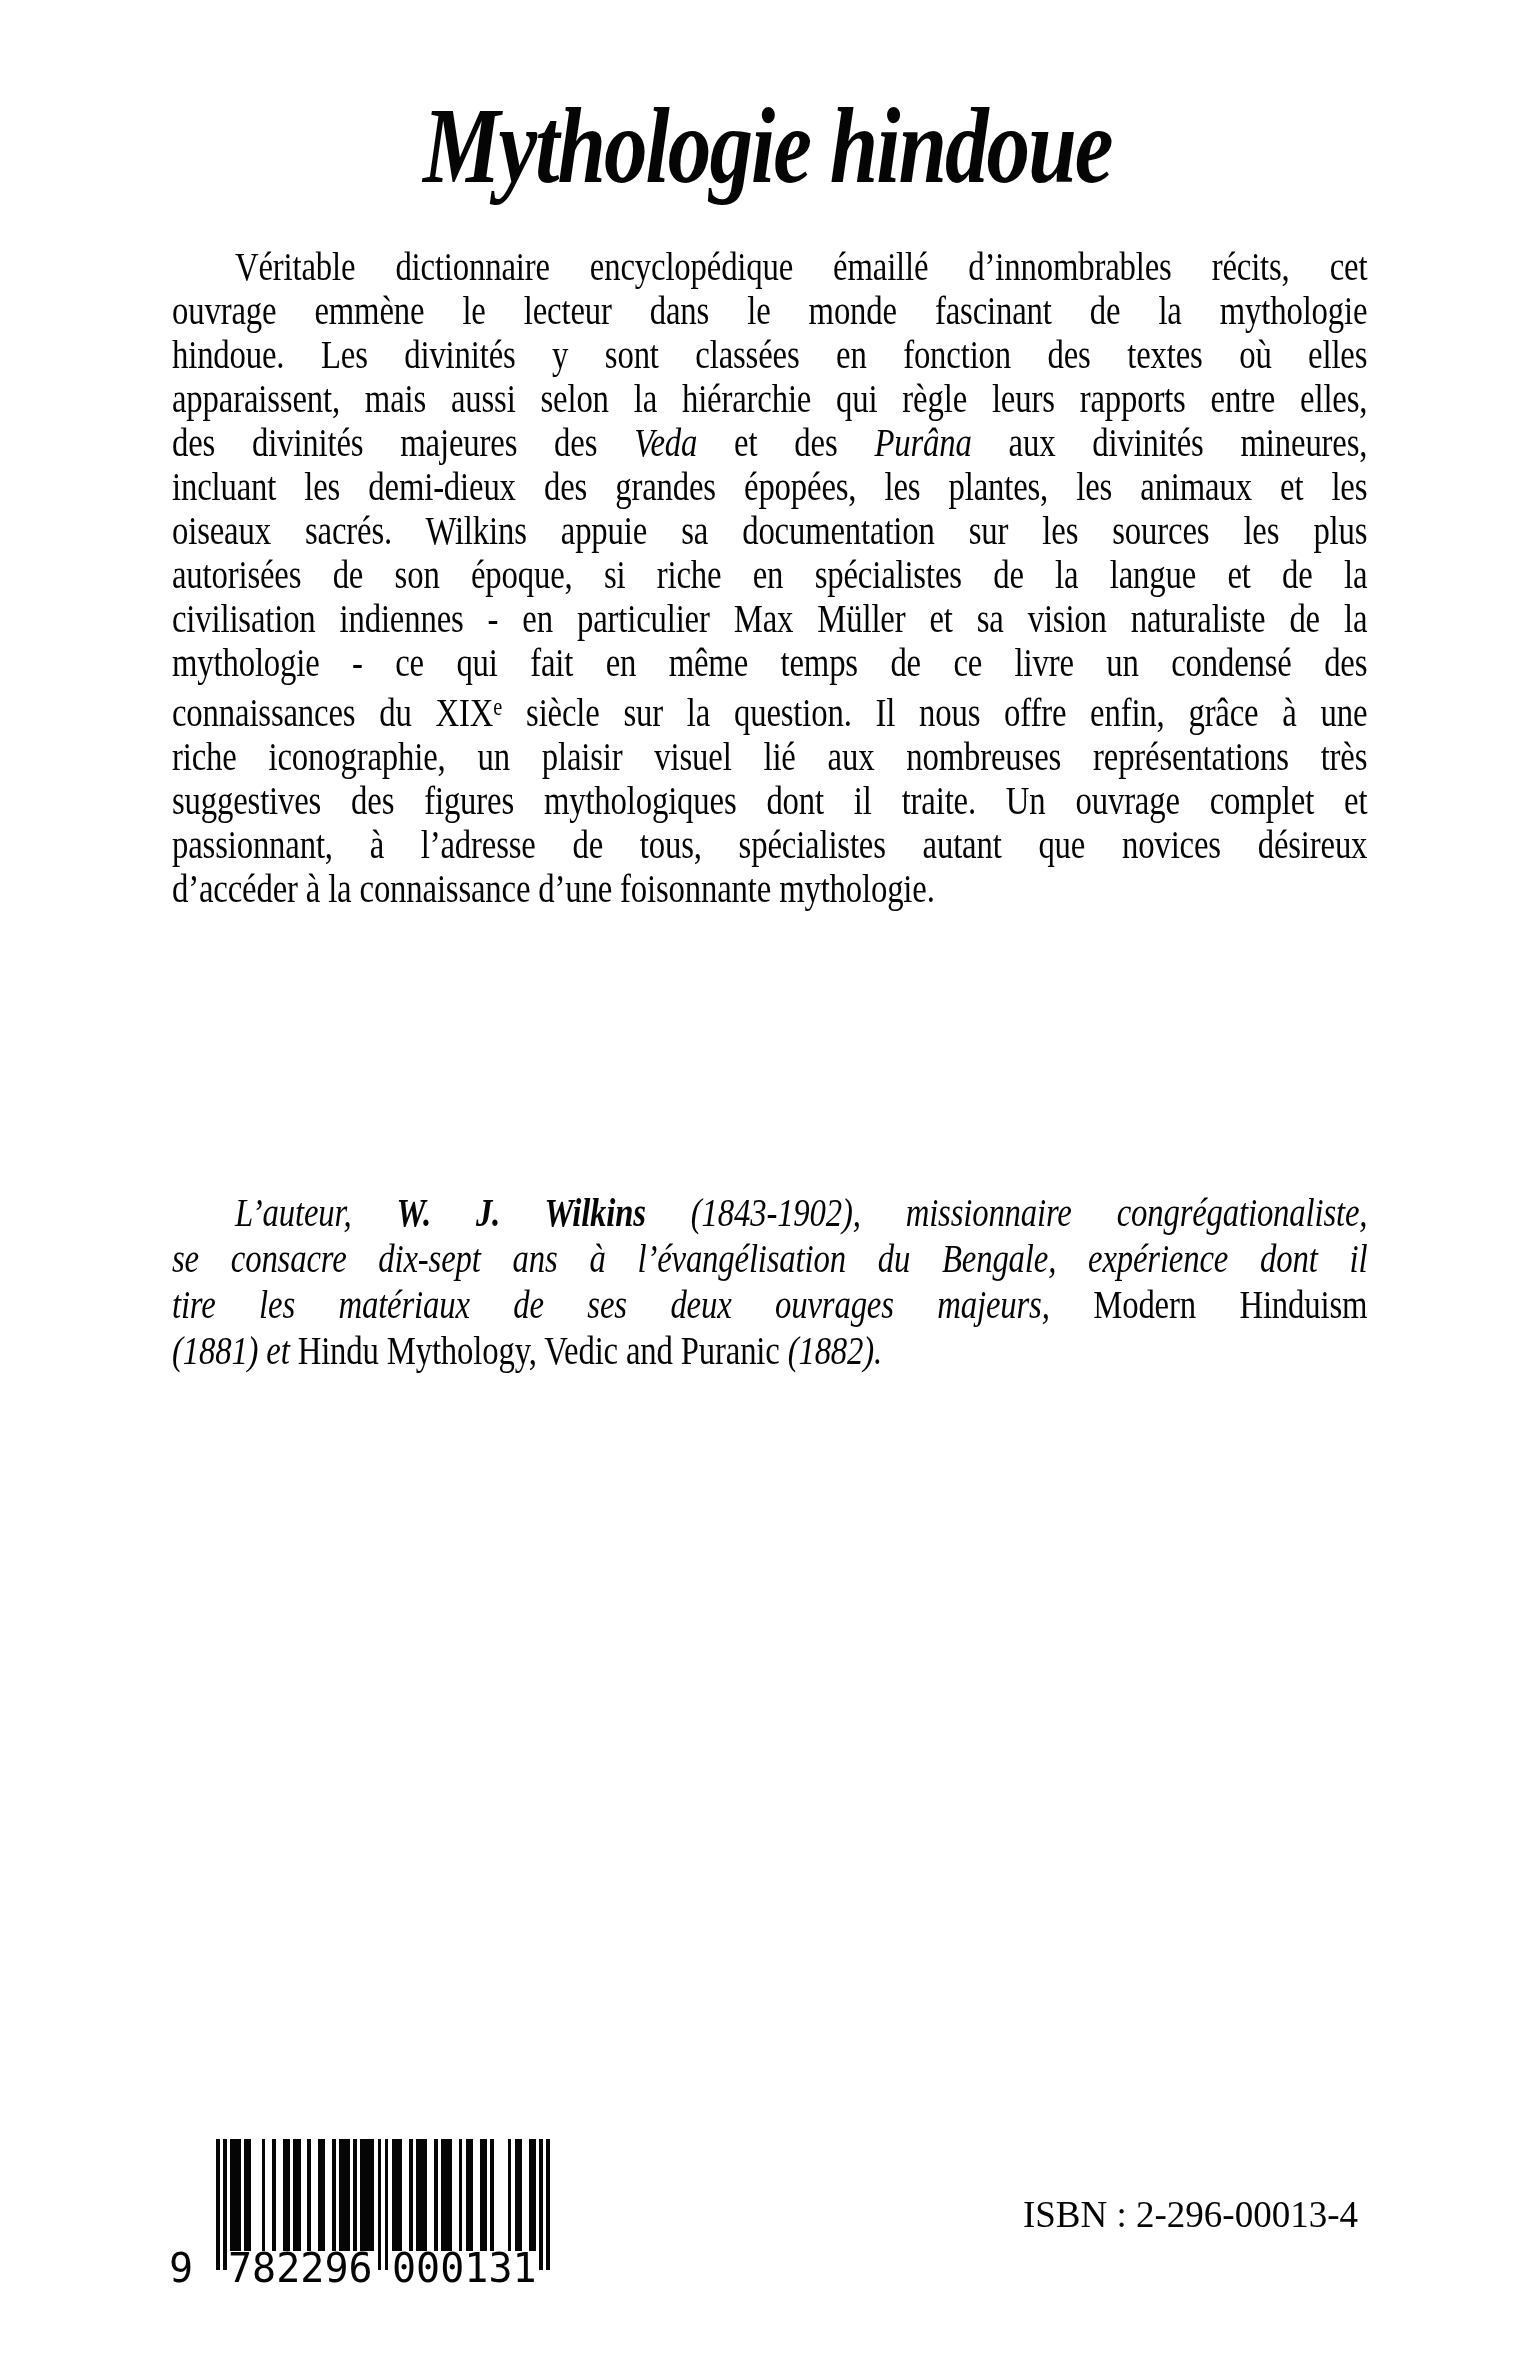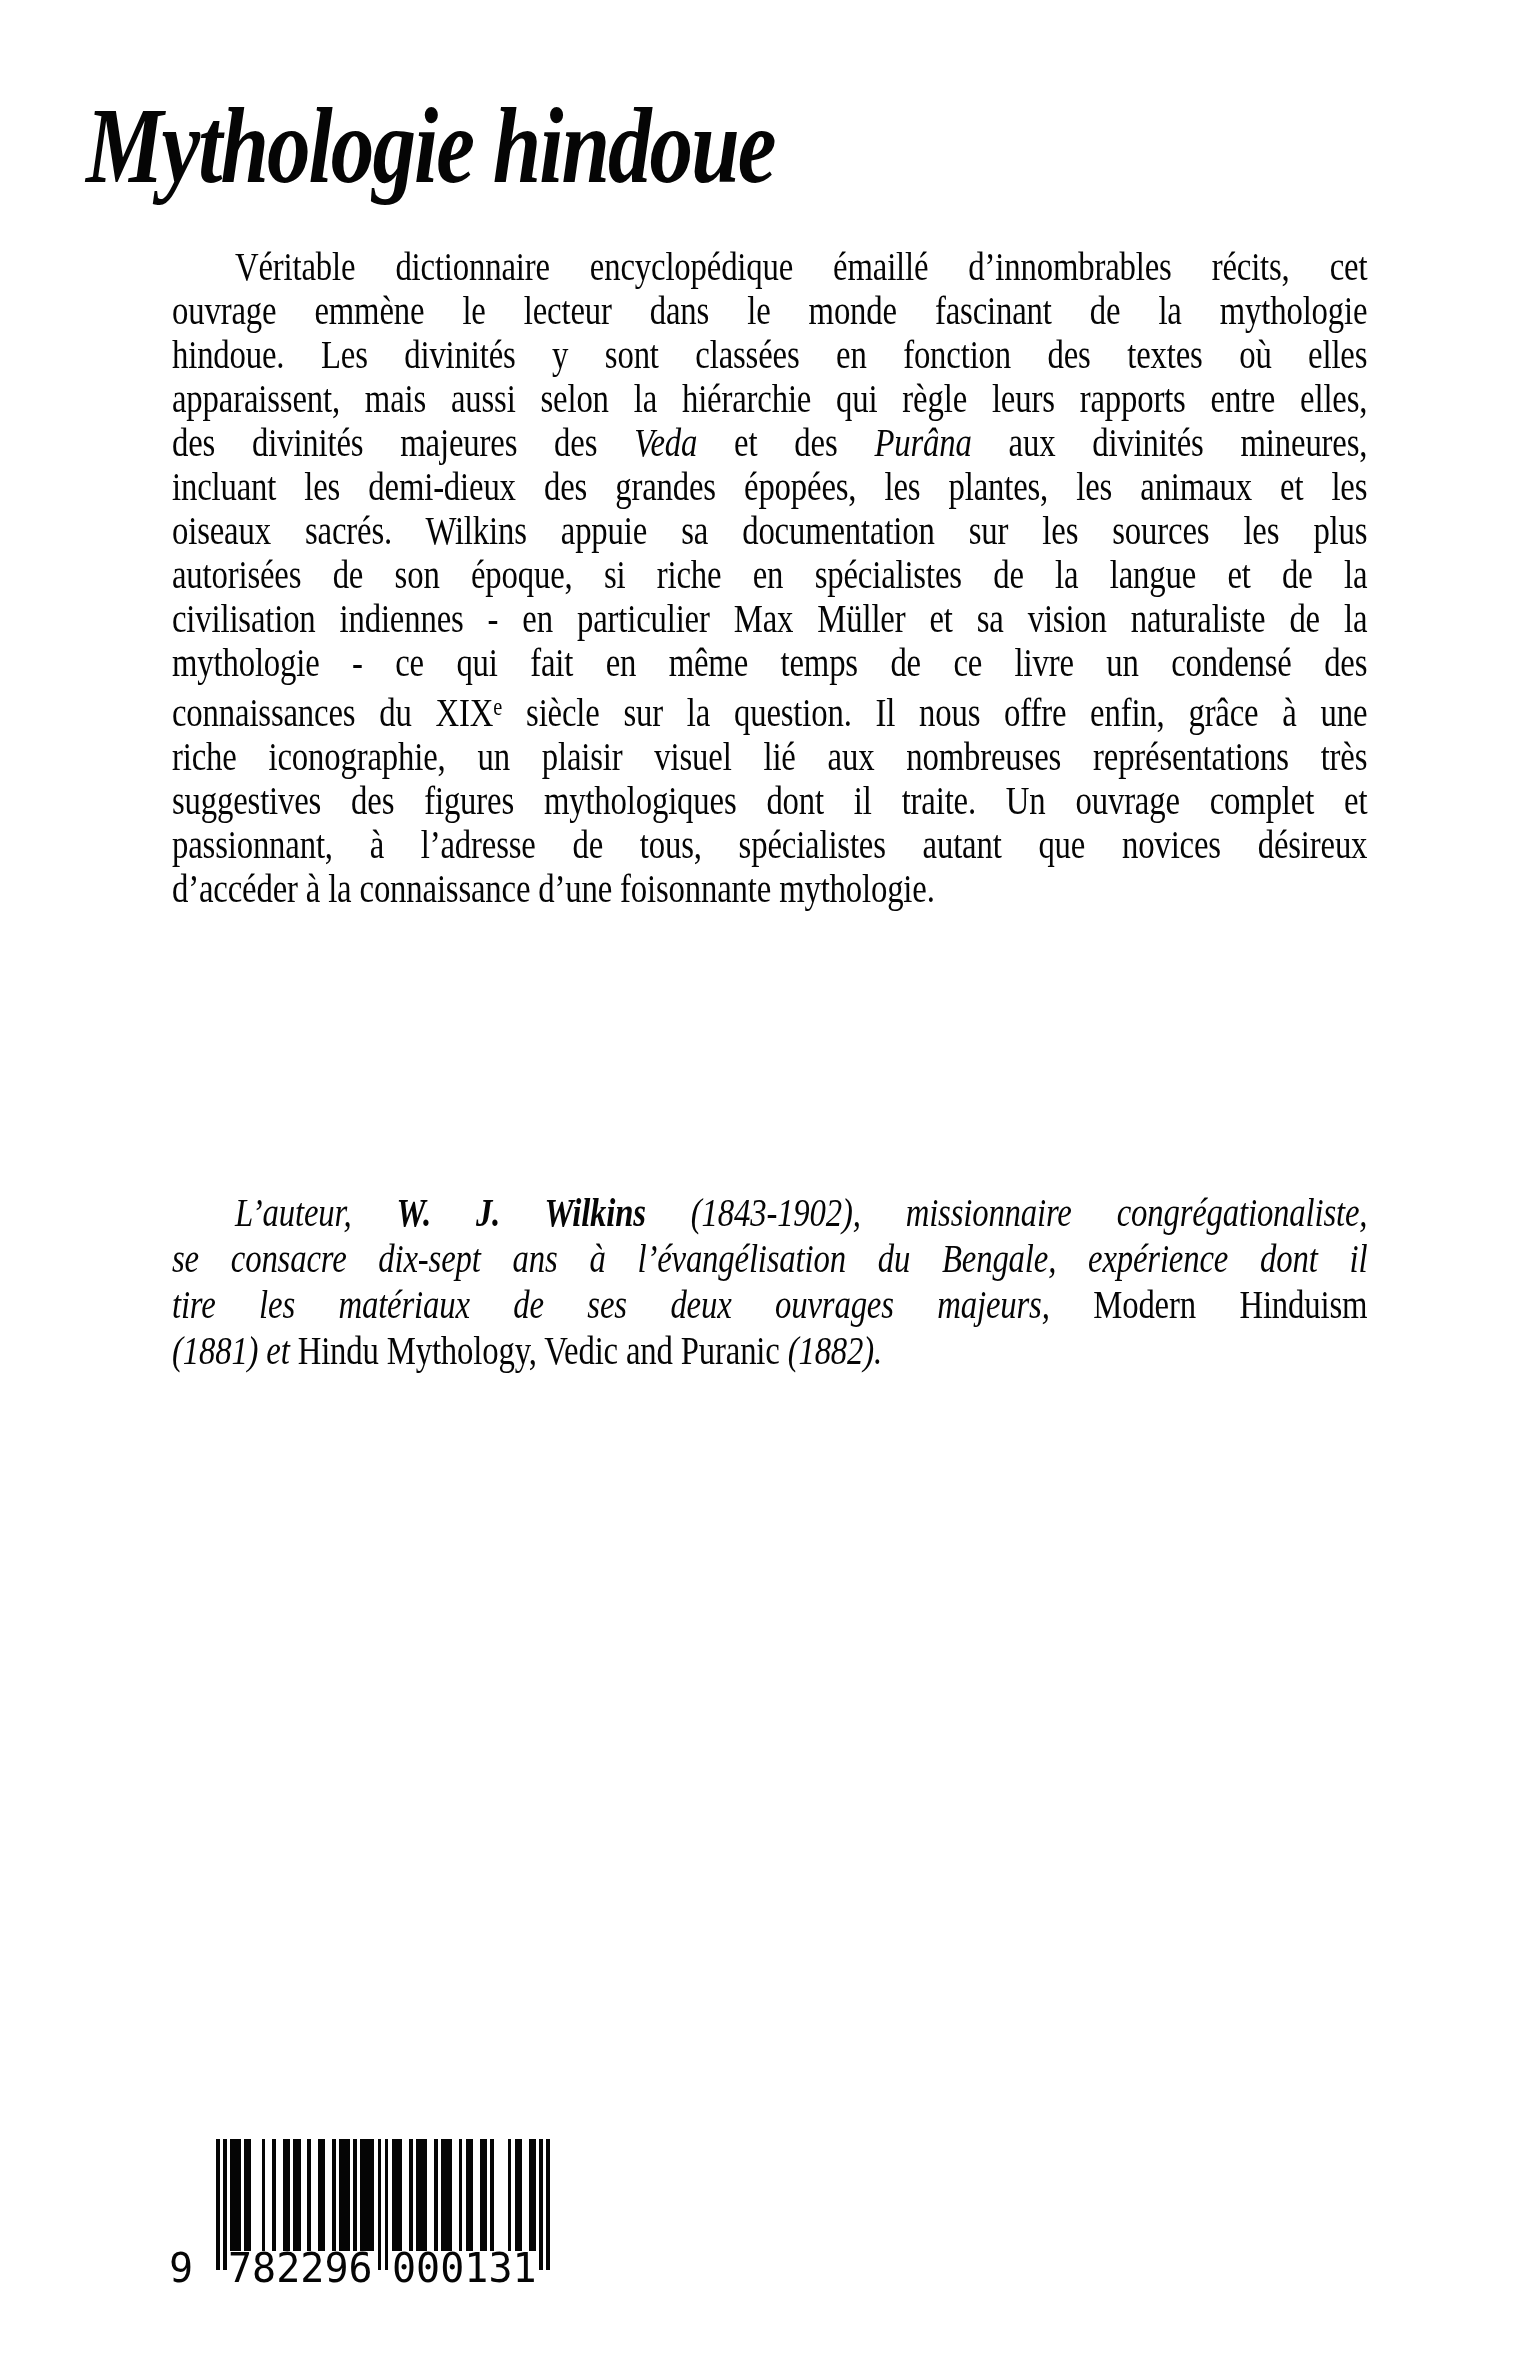--- a/index.html
+++ b/index.html
@@ -8,21 +8,21 @@
     position:relative;
     width:1535px;height:2377px;
     background:#ffffff;
     color:#050505;
     overflow:hidden;
     font-family:"Liberation Serif", serif;
   }
   
   .title{
     position:absolute;top:81px;left:0;width:100%;
-    white-space:nowrap;
+    text-align:center;white-space:nowrap;
     font-style:italic;font-weight:bold;
     font-size:109px;line-height:1.2;
   }
   .title .squeeze{display:inline-block;transform:scaleX(0.8);letter-spacing:-2.5px;}
 
   
   .bodyblock{
     position:absolute;left:172px;width:1423px;
     transform:scaleX(0.84);transform-origin:0 0;
     font-size:39px;letter-spacing:-0.2px;
@@ -159,16 +159,17 @@
   <div class="bc-digits bc-group2">
       <span>0</span>
       <span>0</span>
       <span>0</span>
       <span>1</span>
       <span>3</span>
       <span>1</span>
     </div>
 
   <div class="imprint">
+    <div class="isbn">ISBN : 2-296-00013-4</div>
   </div>
 
 </div>
 
 
 </body></html>

